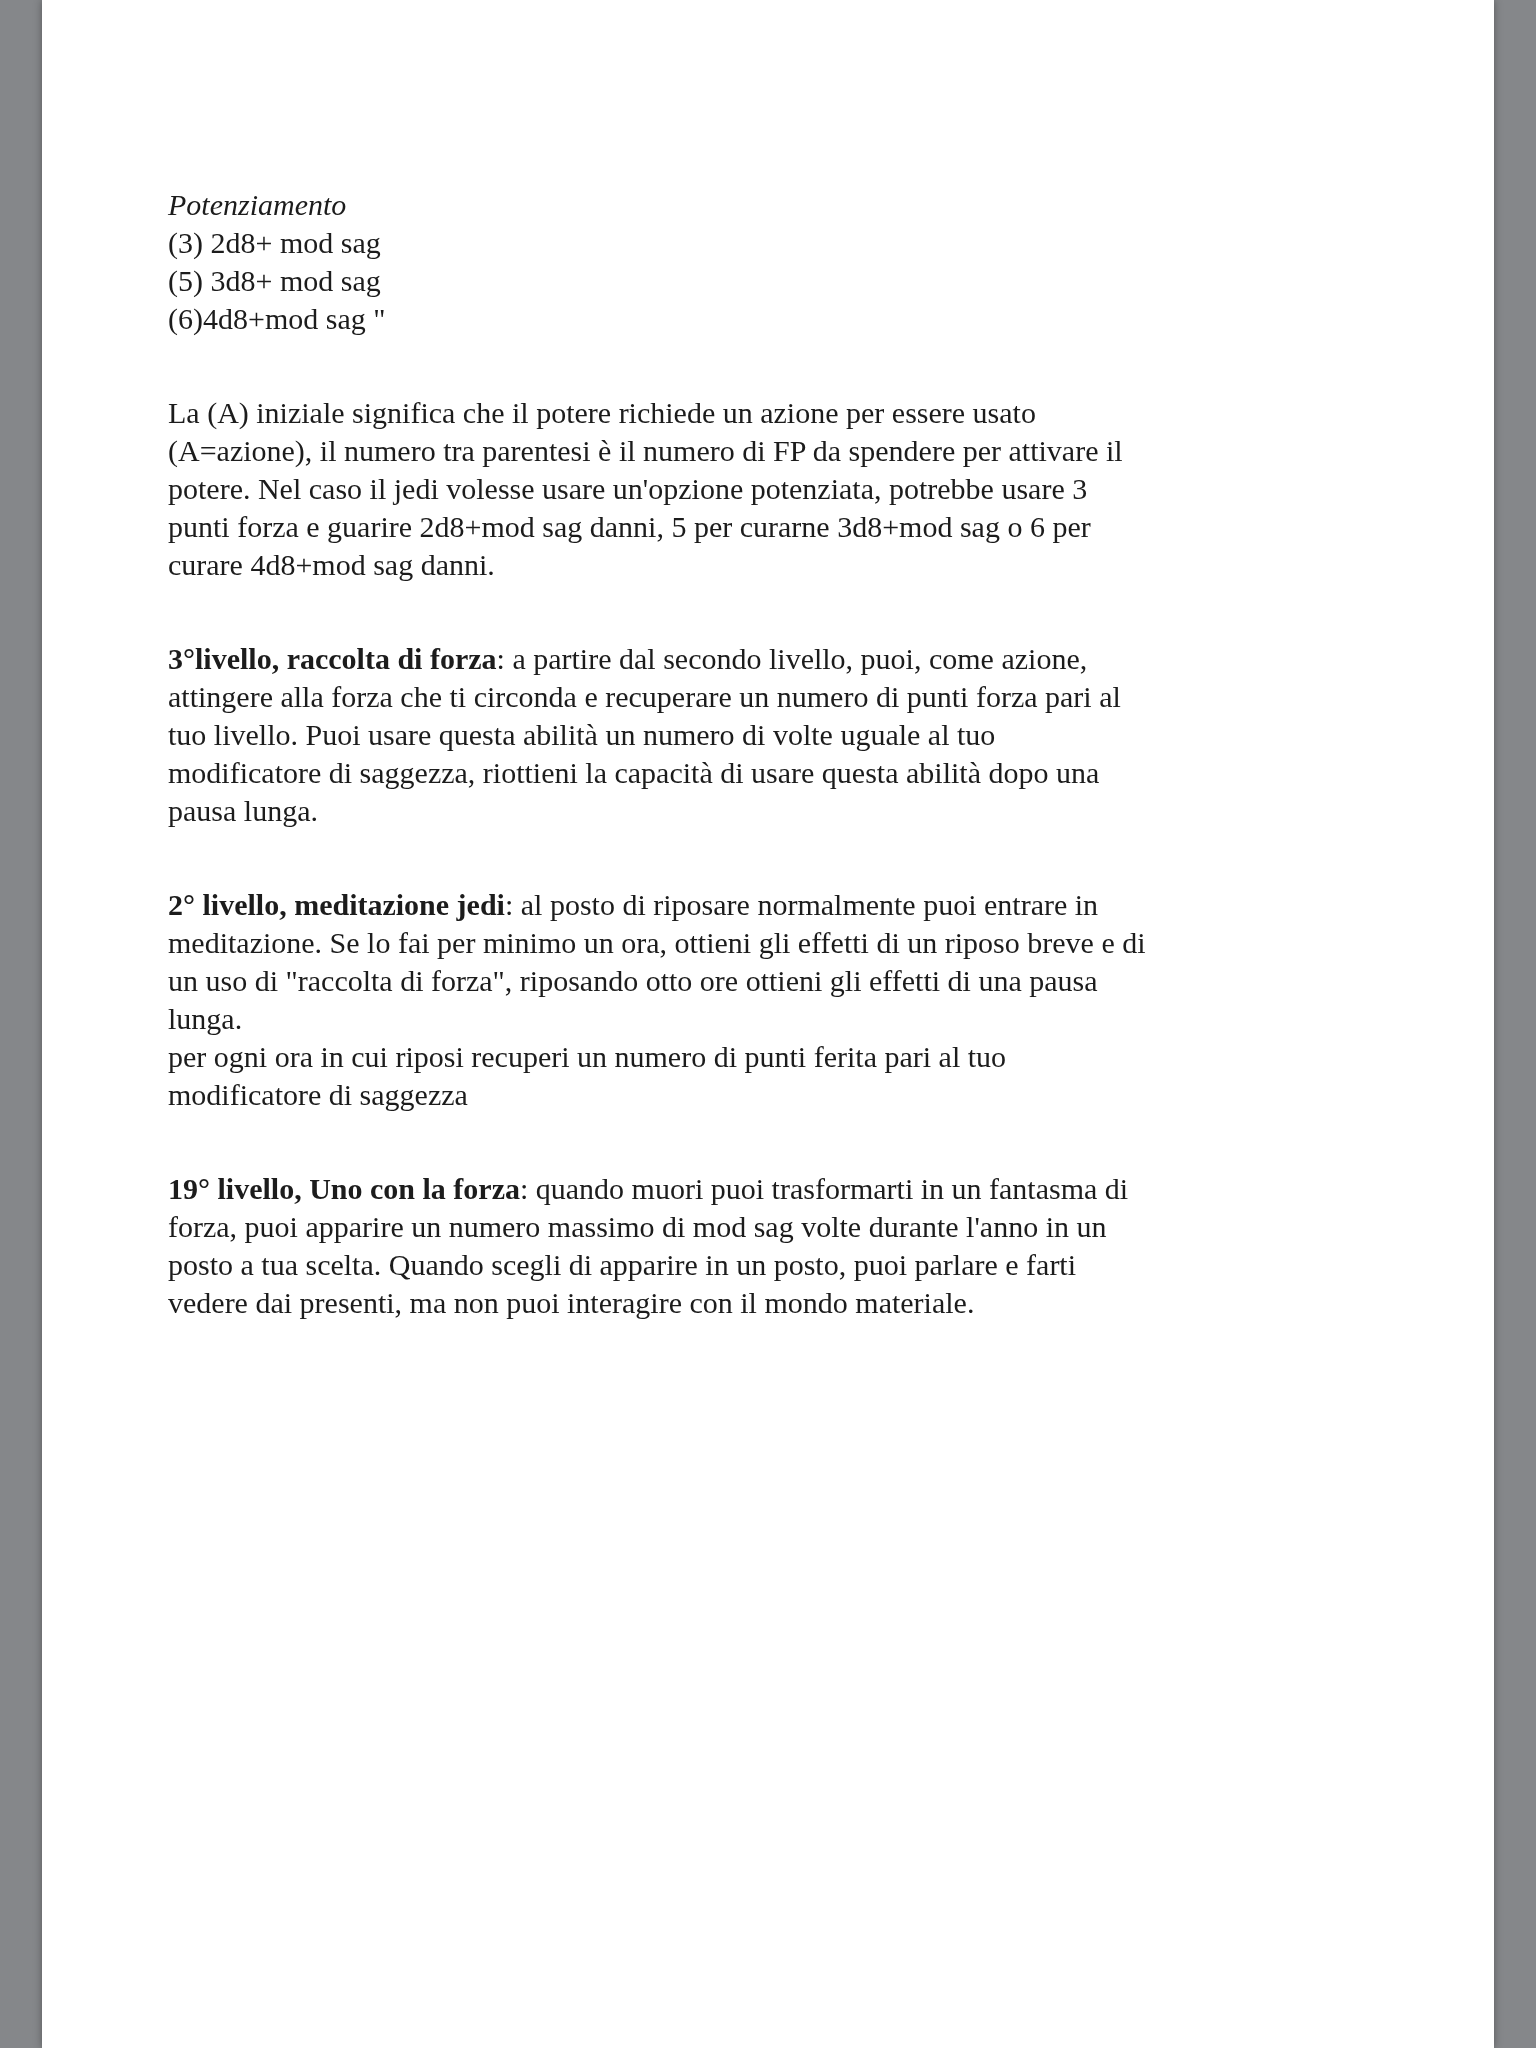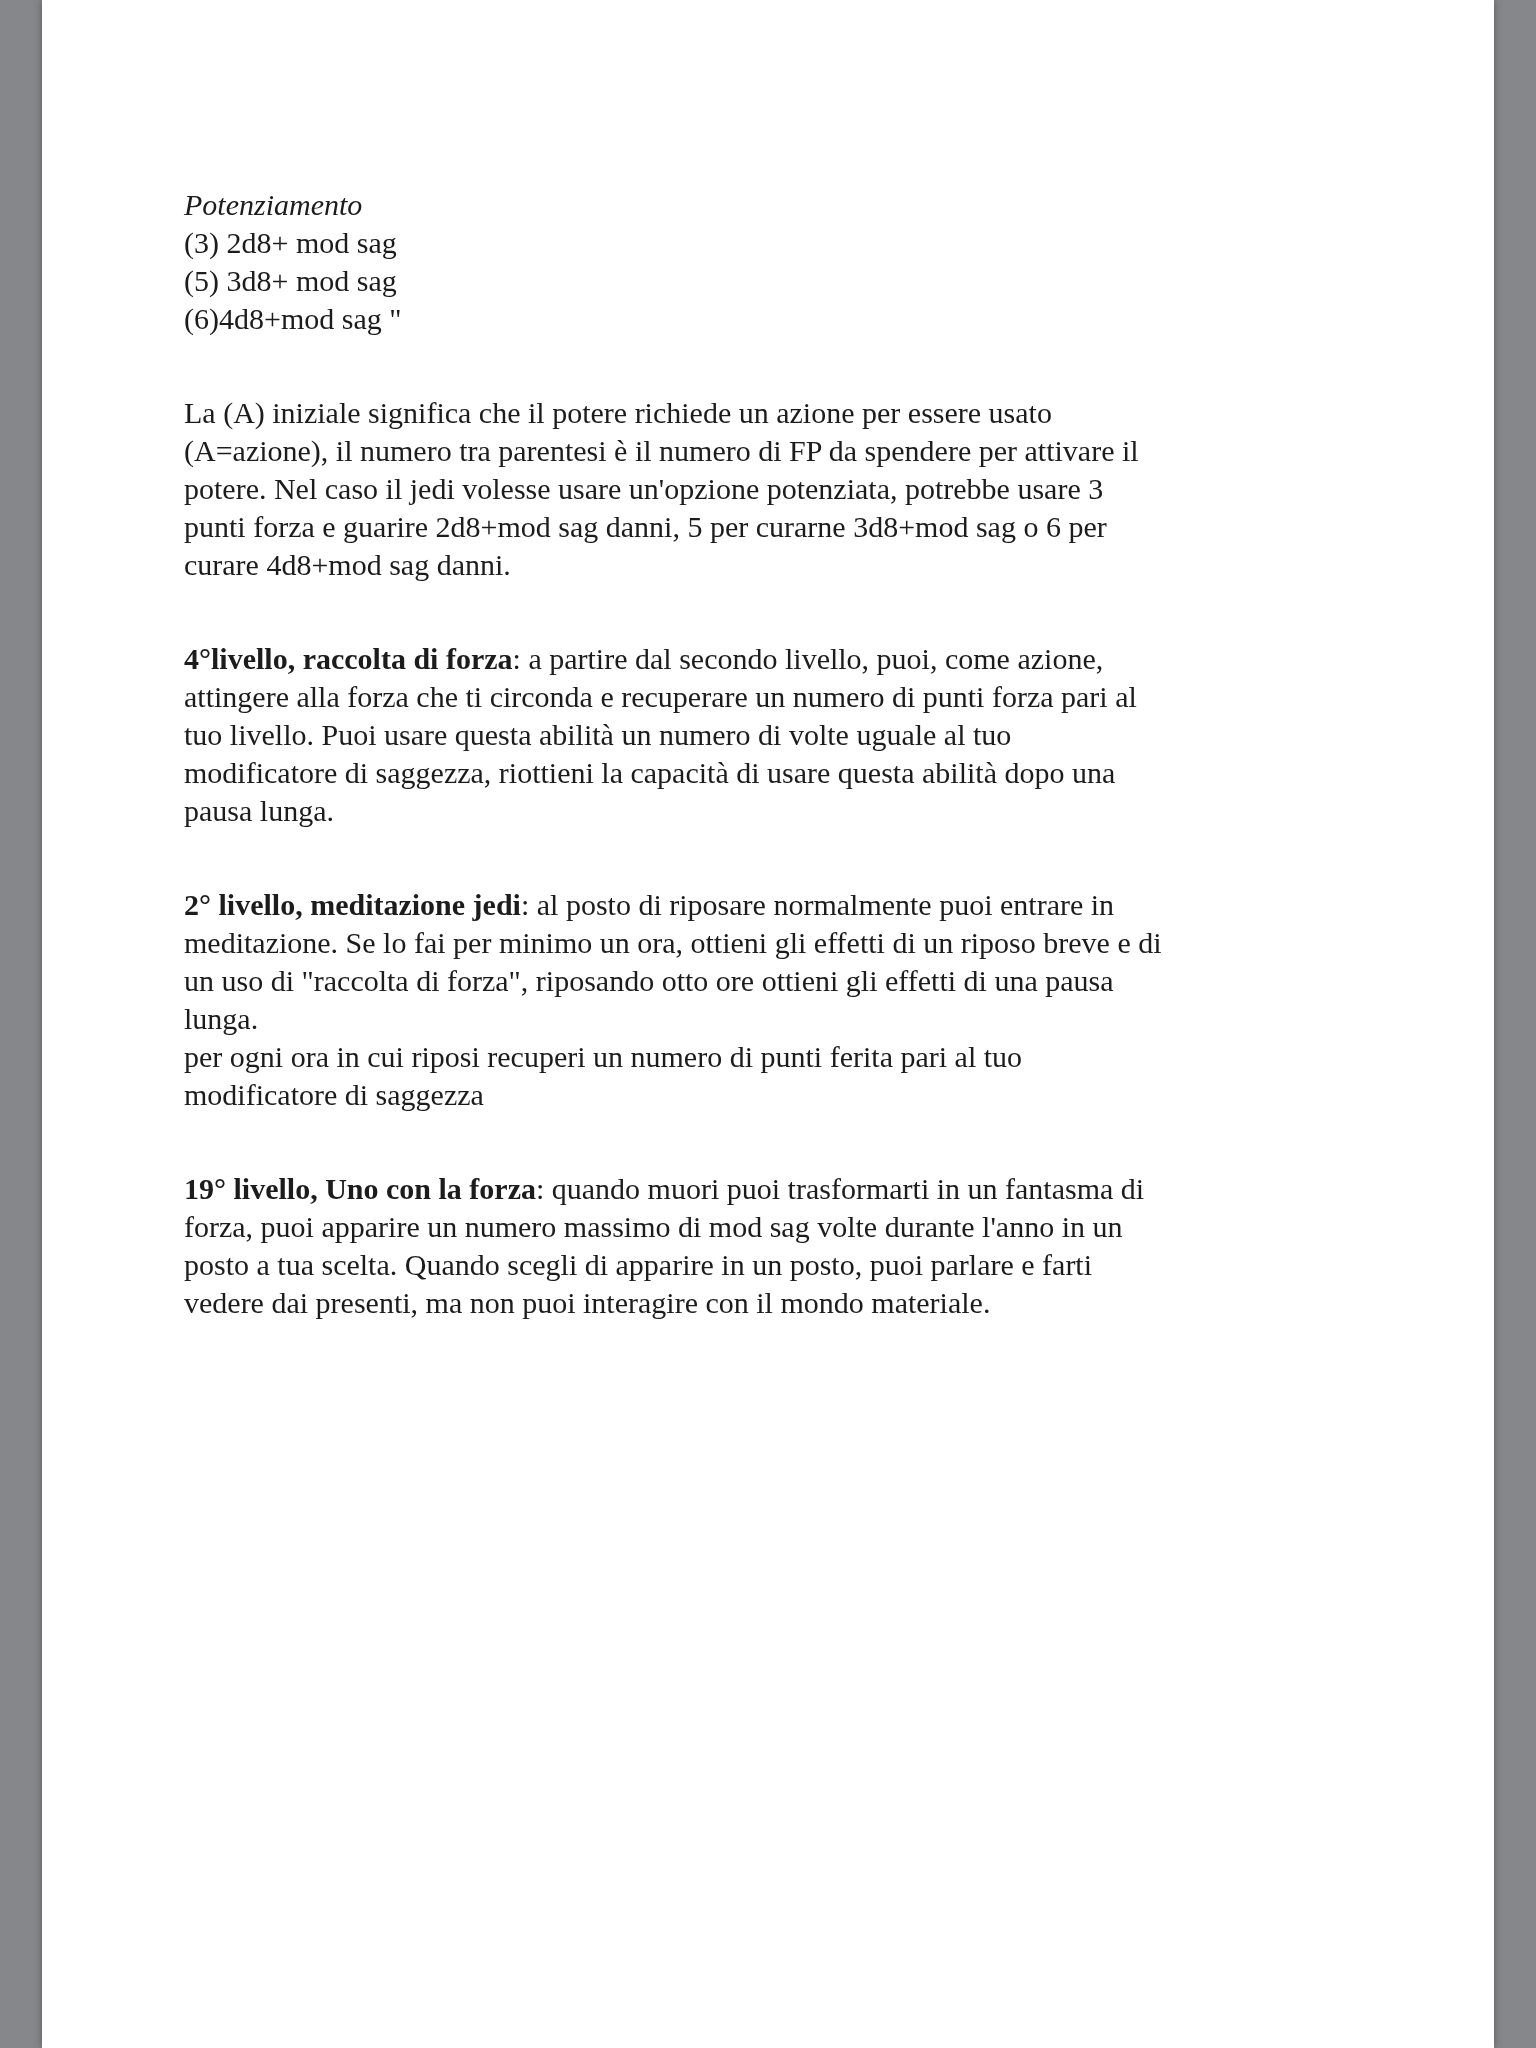--- a/index.html
+++ b/index.html
@@ -26,21 +26,21 @@
   .doc-content {
     position: absolute;
     top: 186px;
     left: 126px;
     width: 1240px;
     color: #1c1c1c;
     font-size: 30px;
     line-height: 38px;
   }
   .block {
-    margin: 0 0 56px 16px;
+    margin: 0 0 56px 0;
     white-space: pre-wrap;
   }
   .block:last-child {
     margin-bottom: 0;
     font-family: Liberation Serif, serif;
   }
   .stat-title {
     font-style: italic;
   }
   .section-heading {
@@ -54,21 +54,21 @@
   <div class="doc-content" id="doc-blocks">
       <div class="block"><span class="stat-title">Potenziamento</span>
 <span>(3) 2d8+ mod sag
 (5) 3d8+ mod sag
 (6)4d8+mod sag "</span></div>
       <div class="block"><span>La (A) iniziale significa che il potere richiede un azione per essere usato
 (A=azione), il numero tra parentesi è il numero di FP da spendere per attivare il
 potere. Nel caso il jedi volesse usare un'opzione potenziata, potrebbe usare 3
 punti forza e guarire 2d8+mod sag danni, 5 per curarne 3d8+mod sag o 6 per
 curare 4d8+mod sag danni.</span></div>
-      <div class="block"><b class="section-heading">4°livello, raccolta di forza</b><span>: a partire dal secondo livello, puoi, come azione,
+      <div class="block"><b class="section-heading">3°livello, raccolta di forza</b><span>: a partire dal secondo livello, puoi, come azione,
 attingere alla forza che ti circonda e recuperare un numero di punti forza pari al
 tuo livello. Puoi usare questa abilità un numero di volte uguale al tuo
 modificatore di saggezza, riottieni la capacità di usare questa abilità dopo una
 pausa lunga.</span></div>
       <div class="block"><b class="section-heading">2° livello, meditazione jedi</b><span>: al posto di riposare normalmente puoi entrare in
 meditazione. Se lo fai per minimo un ora, ottieni gli effetti di un riposo breve e di
 un uso di "raccolta di forza", riposando otto ore ottieni gli effetti di una pausa
 lunga.
 per ogni ora in cui riposi recuperi un numero di punti ferita pari al tuo
 modificatore di saggezza</span></div>

